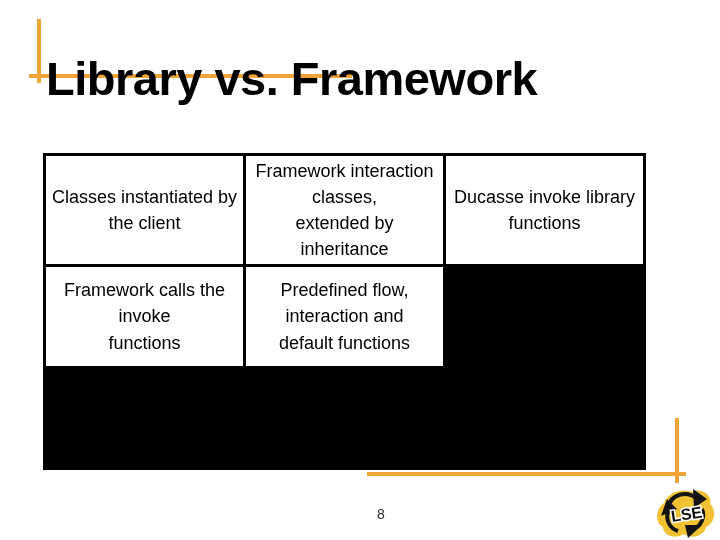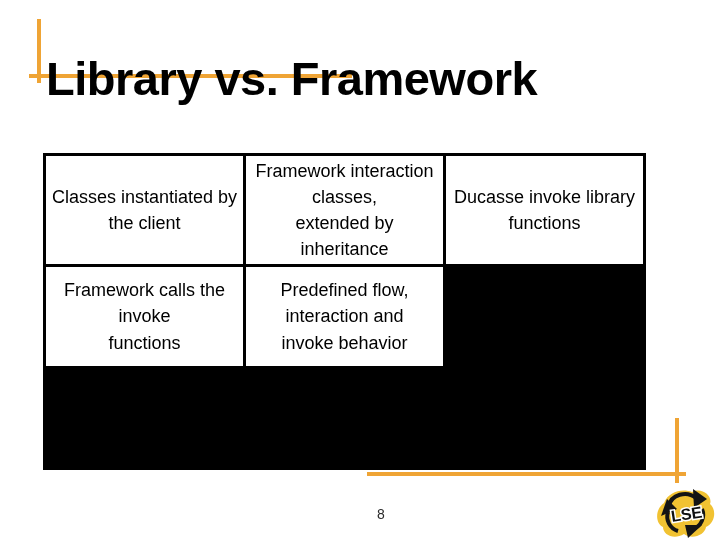--- a/index.html
+++ b/index.html
@@ -96,21 +96,21 @@
   <h1 class="slide-title">Library vs. Framework</h1>
 
   <div class="comparison-table">
     <div class="table-cell">Classes instantiated by the client</div>
     <div class="table-cell">Framework interaction classes,
 extended by inheritance</div>
     <div class="table-cell">Ducasse invoke library functions</div>
     <div class="table-cell">Framework calls the invoke
 functions</div>
     <div class="table-cell">Predefined flow, interaction and
-invoke behavior</div>
+default functions</div>
   </div>
 
   <div class="accent bottom-vline"></div>
   <div class="accent bottom-hline"></div>
 
   <div class="page-number">8</div>
 
   <svg class="lse-logo" viewBox="0 0 66 55" xmlns="http://www.w3.org/2000/svg">
     <path class="logo-blob" d="M 12,18 C 16,7 30,3 40,7 C 50,2 61,11 58,19 C 65,25 63,38 54,42 C 53,50 40,55 32,49 C 22,55 11,50 11,42 C 3,38 3,24 12,18 Z"></path>
     <g>

